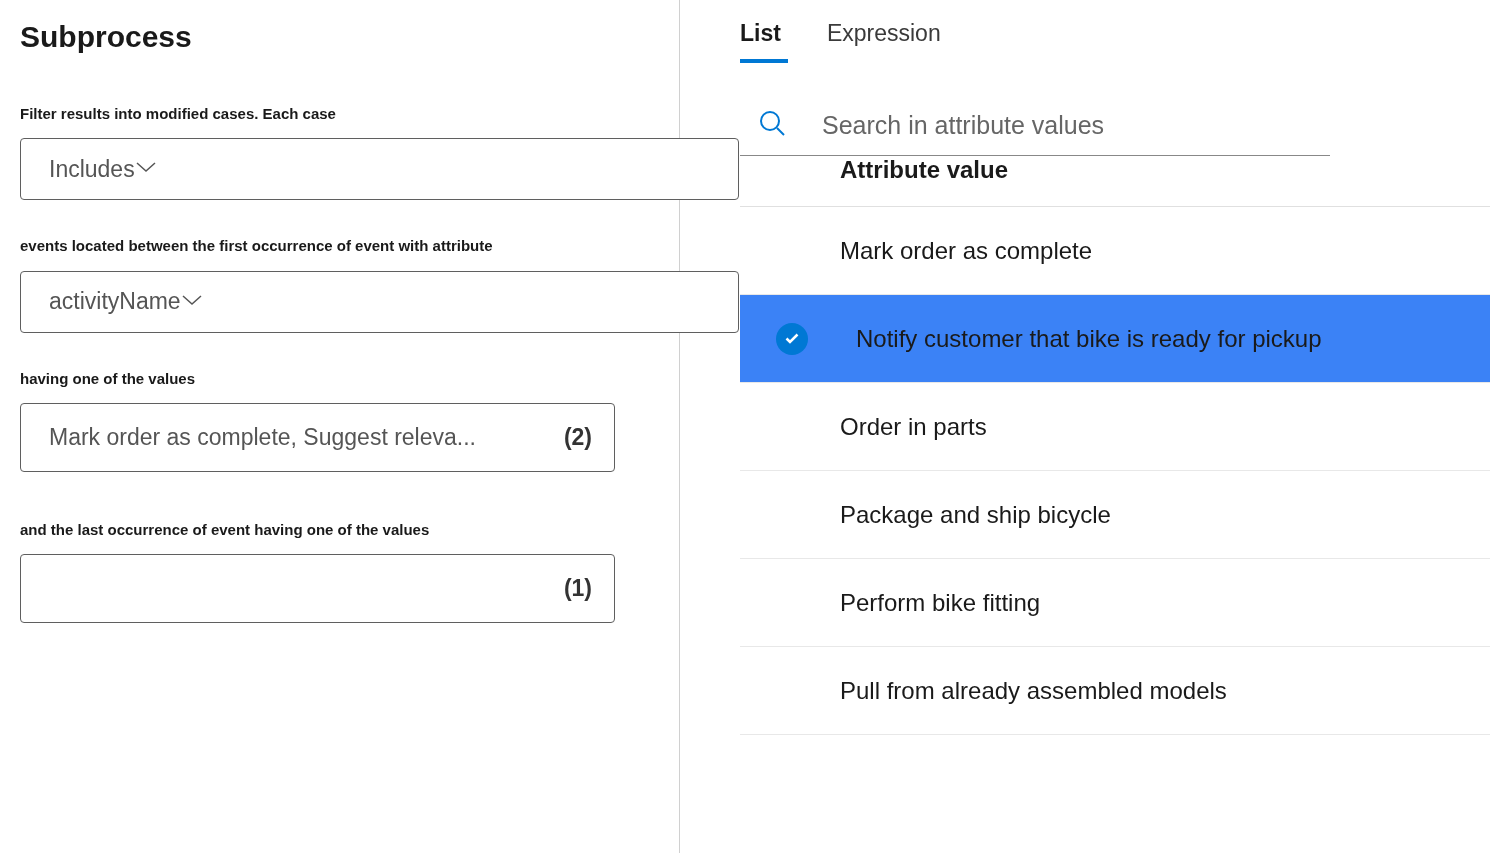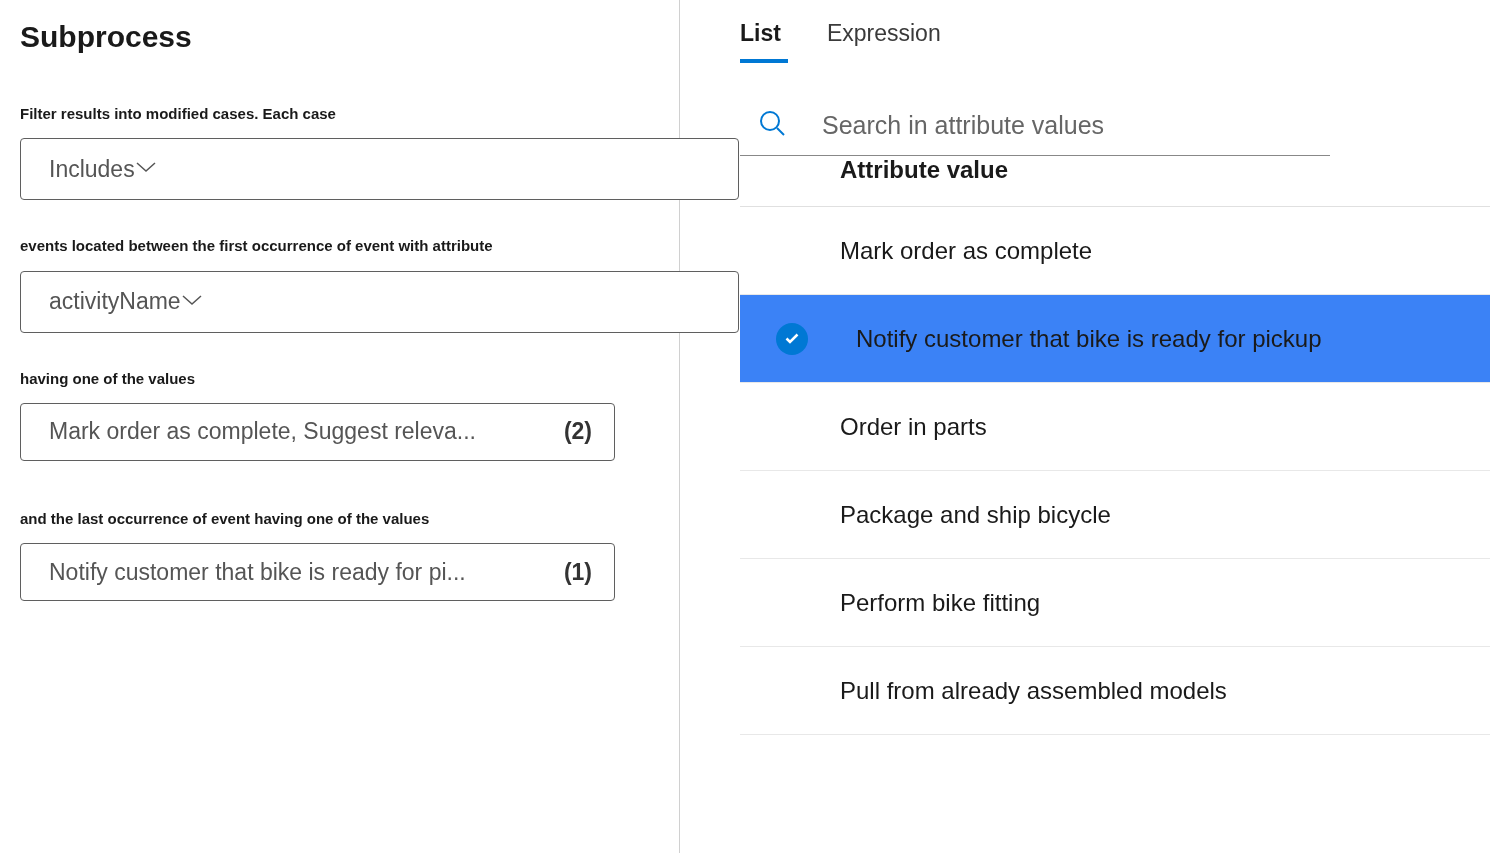--- a/index.html
+++ b/index.html
@@ -69,21 +69,21 @@
     }
     .chevron-icon svg {
       width: 22px;
       height: 14px;
       stroke: #555;
       stroke-width: 1.5;
       fill: none;
     }
     .multi-select-box {
       width: 595px;
-      height: 58px;
+      height: 69px;
       border: 1px solid #5f5f5f;
       border-radius: 4px;
       display: flex;
       align-items: center;
       justify-content: flex-end;
       padding: 0 22px 0 28px;
       cursor: pointer;
       background: #fff;
     }
     .multi-select-text {
@@ -242,21 +242,20 @@
     <div class="field-label">having one of the values</div>
     <div class="multi-select-box">
       <span class="multi-select-text">Mark order as complete, Suggest releva...</span>
       <span class="multi-select-count">(2)</span>
     </div>
   </div>
 
   <div class="field-group">
     <div class="field-label">and the last occurrence of event having one of the values</div>
     <div class="multi-select-box">
-      <span class="multi-select-text">Notify customer that bike is ready for pi...</span>
       <span class="multi-select-count">(1)</span>
     </div>
   </div>
 </div>
 
 <div class="right-panel">
   <div class="tabs" id="tabs-container">
       <div class="tab active">List</div>
       <div class="tab">Expression</div>
     </div>

